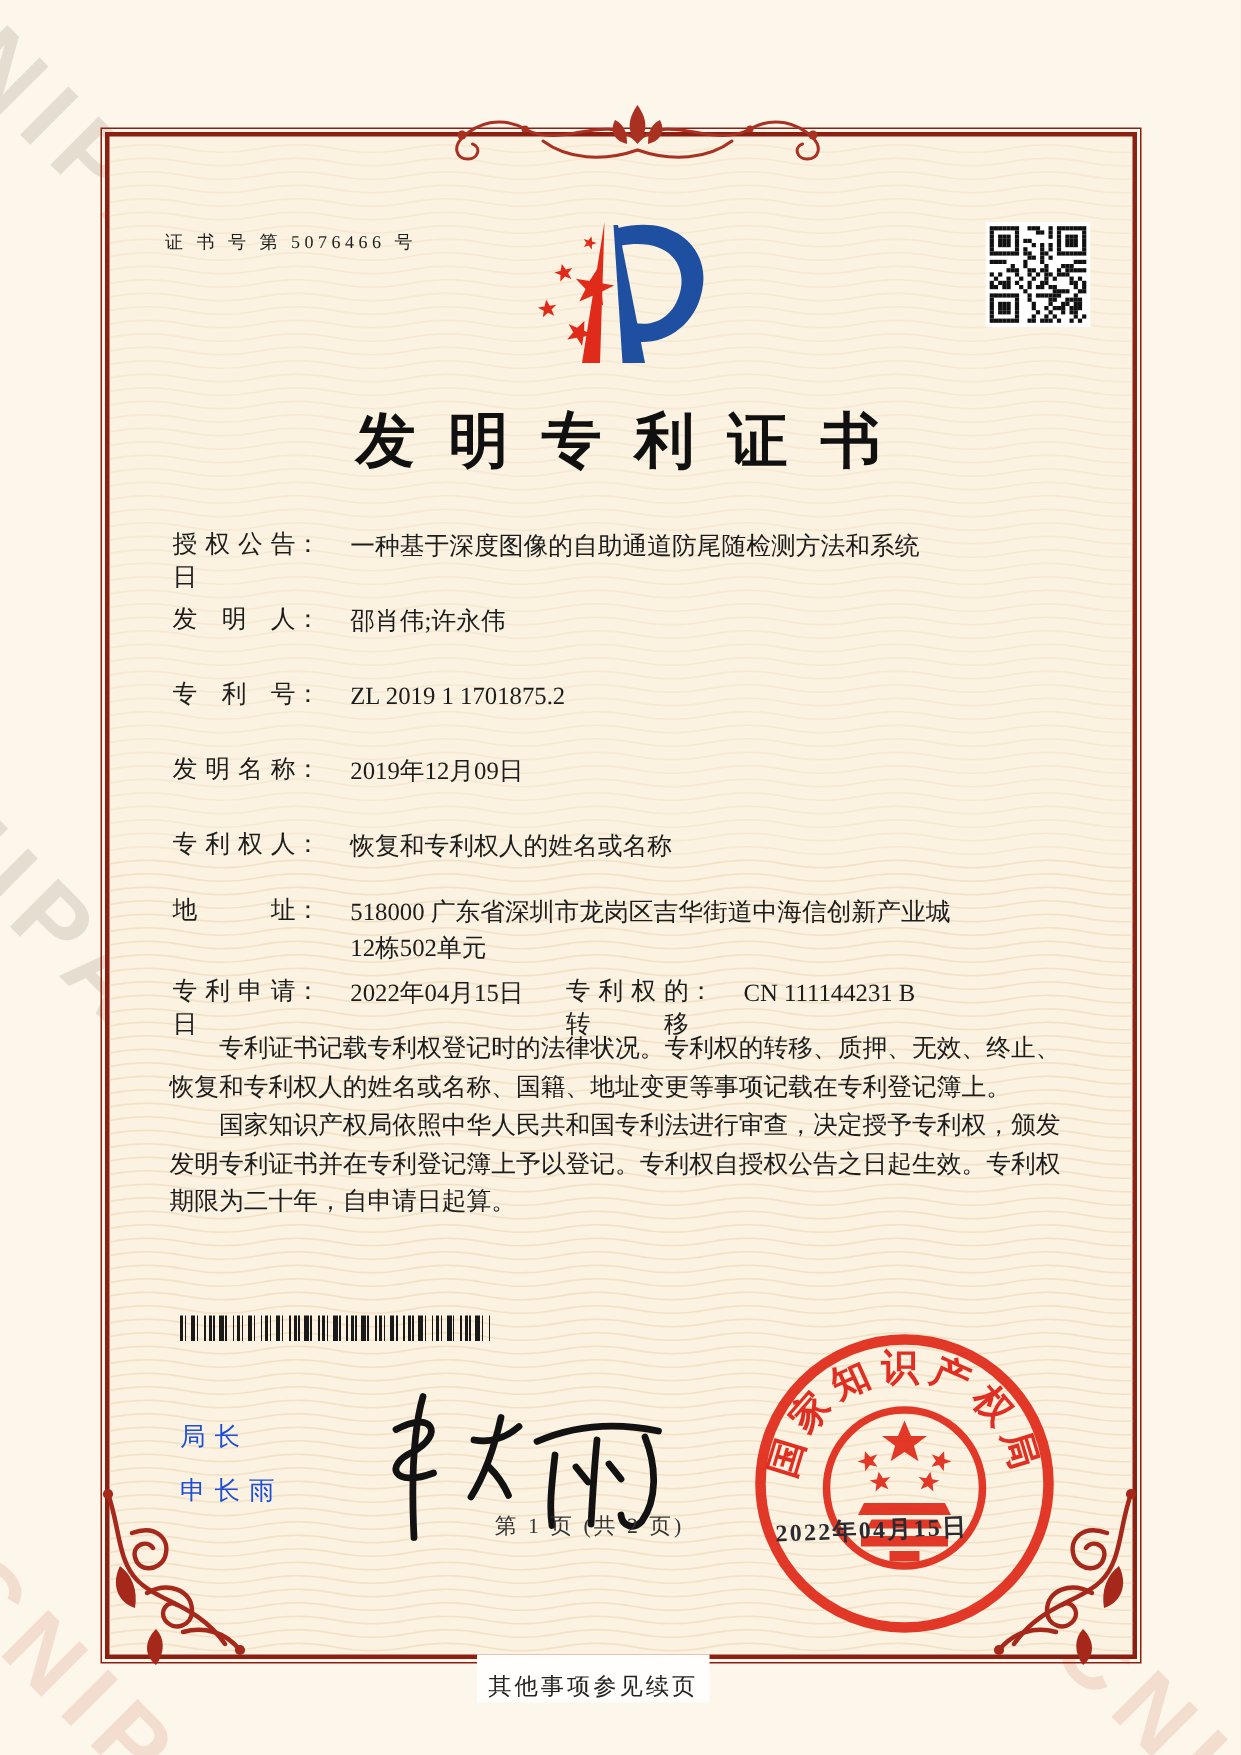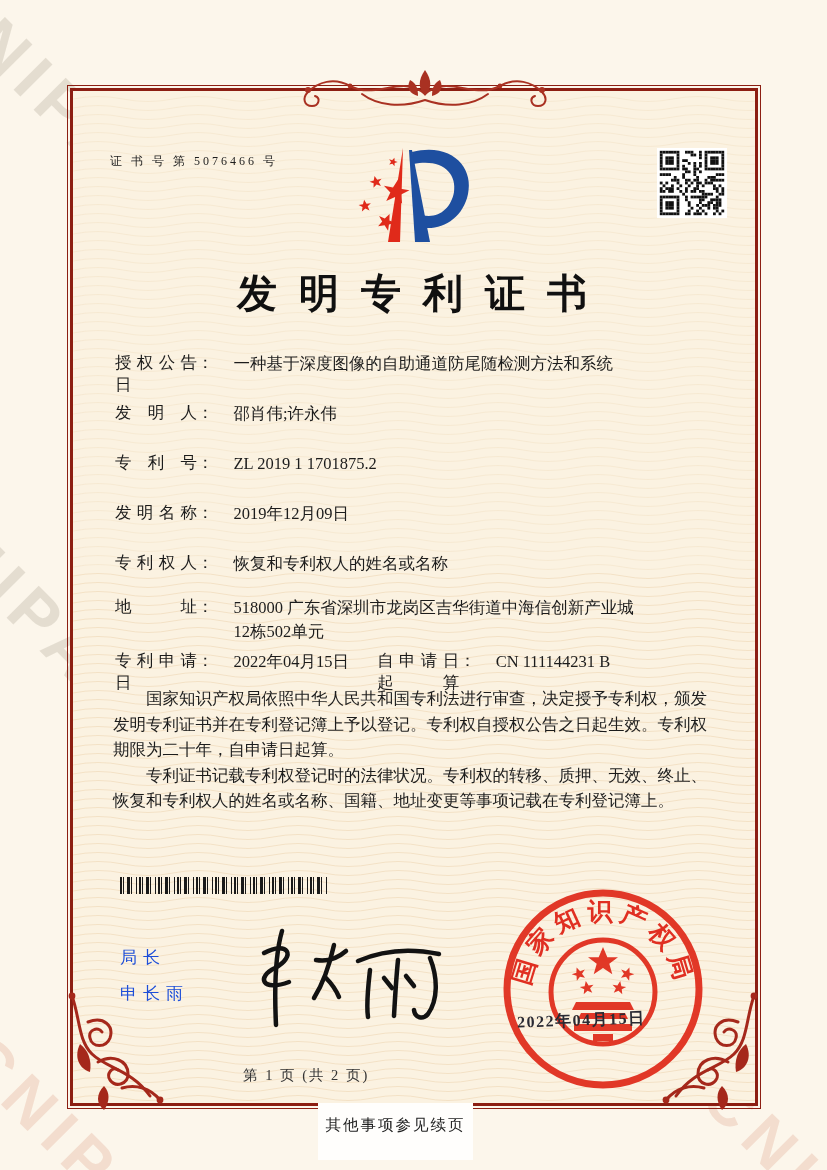--- a/index.html
+++ b/index.html
@@ -32,23 +32,23 @@
   .paras{left:113px;top:686px;width:606px;font-size:16.5px;line-height:25.5px;
          color:#1c1c1c;}
   .paras p{margin:0;text-indent:2em;}
   #barcode{left:120px;top:877px;width:208px;height:17px;
      background:repeating-linear-gradient(90deg,
        #191919 0 2px,transparent 2px 3px,#191919 3px 4px,transparent 4px 7px,
        #191919 7px 10px,transparent 10px 11px,#191919 11px 12px,transparent 12px 16px,
        #191919 16px 17px,transparent 17px 19px);}
   .official{font-family:"Liberation Sans",sans-serif;font-size:17px;
             letter-spacing:6px;color:#1d4ed8;}
-  .pageinfo{left:243px;top:1066px;width:300px;font-size:14.5px;
+  .pageinfo{left:243px;top:1008px;width:300px;text-align:center;font-size:14.5px;
             letter-spacing:2px;color:#333;}
-  #footerbox{left:318px;top:1103px;width:155px;height:57px;background:#fffefc;
+  #footerbox{left:318px;top:1103px;width:155px;height:32px;background:#fffefc;
              text-align:center;line-height:43px;font-size:15.5px;letter-spacing:2px;
              color:#222;}
   #sealdate{left:517px;top:1010px;width:150px;font-size:16px;font-weight:bold;
             letter-spacing:1.5px;color:#2a2a33;transform:rotate(-2deg);}
   .orn{pointer-events:none;}
 </style>
 </head>
 <body>
 
 <span class="wm grey" style="left:-28px;top:-38px;font-size:66px;">CNIPA</span>
@@ -510,27 +510,27 @@
   <span class="lbl">专利权人</span><span class="colon">：</span><span class="val">恢复和专利权人的姓名或名称</span>
 </div>
 <div class="abs row" style="top:596px;">
   <span class="lbl">地址</span><span class="colon">：</span><span class="val addr">518000 广东省深圳市龙岗区吉华街道中海信创新产业城12栋502单元</span>
 </div>
 <div class="abs row" style="top:650px;">
   <span class="grantgrp">
     <span class="lbl">专利申请日</span><span class="colon">：</span><span class="val">2022年04月15日</span>
   </span>
   <span>
-    <span class="lbl">自申请日起算</span><span class="colon">：</span><span class="val">CN 111144231 B</span>
+    <span class="lbl">专利权的转移</span><span class="colon">：</span><span class="val">CN 111144231 B</span>
   </span>
 </div>
 
 <div class="abs paras">
+  <p>专利证书记载专利权登记时的法律状况。专利权的转移、质押、无效、终止、恢复和专利权人的姓名或名称、国籍、地址变更等事项记载在专利登记簿上。</p>
   <p>国家知识产权局依照中华人民共和国专利法进行审查，决定授予专利权，颁发发明专利证书并在专利登记簿上予以登记。专利权自授权公告之日起生效。专利权期限为二十年，自申请日起算。</p>
-  <p>专利证书记载专利权登记时的法律状况。专利权的转移、质押、无效、终止、恢复和专利权人的姓名或名称、国籍、地址变更等事项记载在专利登记簿上。</p>
 </div>
 
 <div class="abs" id="barcode"></div>
 
 <div class="abs official" style="left:120px;top:946px;">局长</div>
 <div class="abs official" style="left:120px;top:982px;">申长雨</div>
 
 <svg class="abs" style="left:238px;top:926px;" width="212" height="108" viewBox="0 0 212 108">
   <g stroke="#121212" stroke-width="4.5" fill="none" stroke-linecap="round" stroke-linejoin="round">
     <path d="M44,5 C38,26 36,58 38,99"></path>

